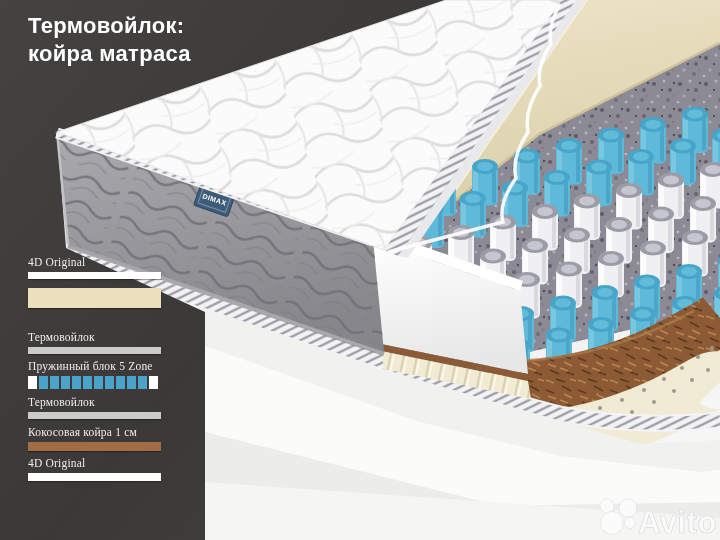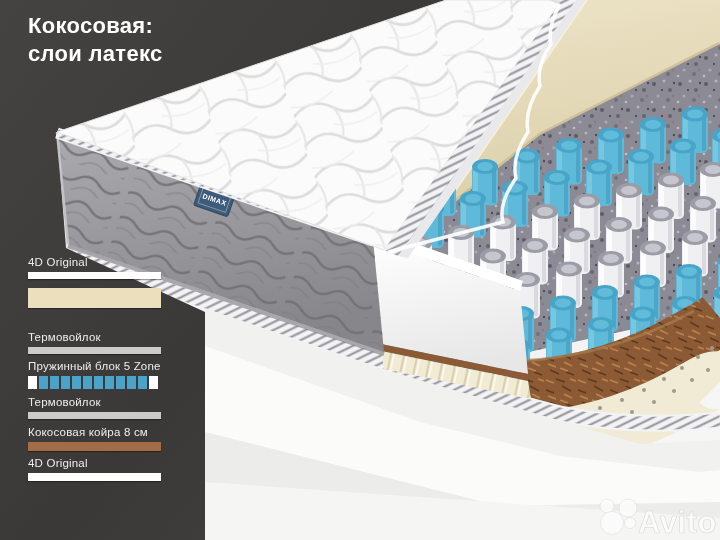--- a/index.html
+++ b/index.html
@@ -1,21 +1,21 @@
 <!DOCTYPE html>
 <html><head>
 <meta charset="utf-8">
 <style>
   html,body{margin:0;padding:0;background:#888;}
   #stage{position:relative;width:720px;height:540px;overflow:hidden;
          font-family:"Liberation Sans",sans-serif;background:#ececec;}
   #art{position:absolute;left:0;top:0;}
   .title{position:absolute;left:28px;top:12px;color:#fff;
          font-weight:bold;font-size:22px;line-height:28px;letter-spacing:.3px;}
-  #legend{position:absolute;left:0;top:0;width:720px;height:540px;pointer-events:none;}
+  #legend{position:absolute;left:0;top:0;width:720px;height:540px;pointer-events:none;font-family:Liberation Serif, serif;}
   .legend-item{position:absolute;left:28px;width:133px;}
   .legend-label{color:#ededed;font-size:11.5px;line-height:13px;letter-spacing:.2px;
                 margin-bottom:3px;white-space:nowrap;}
   .legend-bar{width:100%;box-shadow:0 1px 1px rgba(0,0,0,.35);}
   .legend-item:nth-child(1){top:256px}
   .legend-item:nth-child(2){top:288px}
   .legend-item:nth-child(3){top:331px}
   .legend-item:nth-child(4){top:360px}
   .legend-item:nth-child(5){top:396px}
   .legend-item:nth-child(6){top:426px}
@@ -265,22 +265,22 @@
       <circle cx="607" cy="506" r="7"></circle>
       <circle cx="612" cy="523" r="11.5"></circle>
       <circle cx="628" cy="508" r="9"></circle>
       <circle cx="630" cy="523" r="5.5"></circle>
     </g>
     <text x="638" y="533" font-family="Liberation Sans, sans-serif" font-size="31" font-weight="bold" fill="#fdfdfd" stroke="#d5d5d5" stroke-width="0.7" letter-spacing="0.5">Avito</text>
   </g>
 </svg>
 
 <div class="title">
-  <div>Кокосовая:</div>
-  <div>слои латекс</div>
+  <div>Термовойлок:</div>
+  <div>койра матраса</div>
 </div>
 
 <div id="legend">
       <div class="legend-item">
         <div class="legend-label">4D Original</div>
         <div class="legend-bar" style="height: 7px; background: rgb(255, 255, 255);"></div>
       </div>
       <div class="legend-item">
         <div class="legend-bar" style="height: 20px; background: rgb(235, 223, 190);"></div>
       </div>
@@ -303,21 +303,21 @@
           <span style="background: rgb(75, 163, 201);"></span>
           <span style="background: rgb(75, 163, 201);"></span>
           <span style="background: rgb(255, 255, 255);"></span>
         </div>
       </div>
       <div class="legend-item">
         <div class="legend-label">Термовойлок</div>
         <div class="legend-bar" style="height: 7px; background: rgb(203, 203, 203);"></div>
       </div>
       <div class="legend-item">
-        <div class="legend-label">Кокосовая койра 8 см</div>
+        <div class="legend-label">Кокосовая койра 1 см</div>
         <div class="legend-bar" style="height: 9px; background: rgb(162, 108, 70);"></div>
       </div>
       <div class="legend-item">
         <div class="legend-label">4D Original</div>
         <div class="legend-bar" style="height: 8px; background: rgb(255, 255, 255);"></div>
       </div>
     </div>
 
 </div>
 

